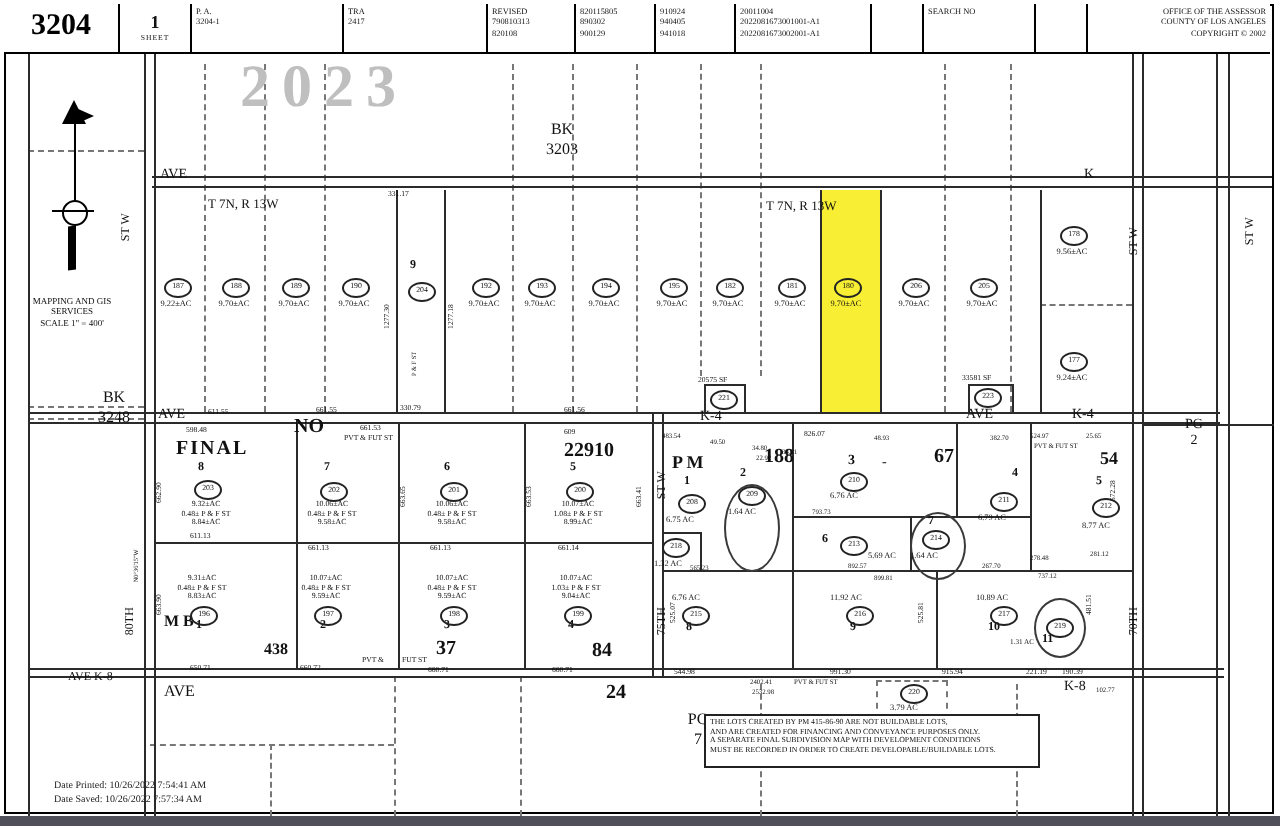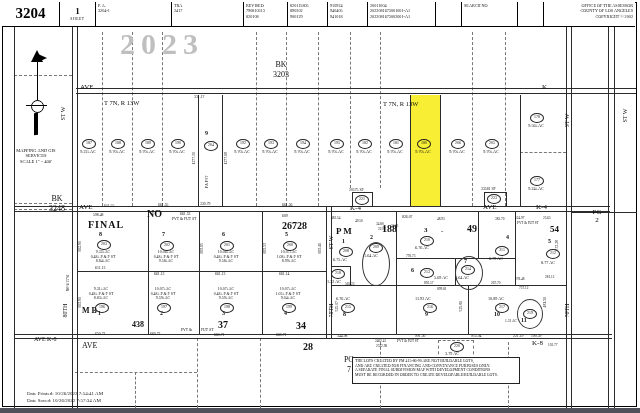--- a/index.html
+++ b/index.html
@@ -176,36 +176,36 @@
       <span class="lbl" style="left: 383px; top: 100px; font-size: 6.5px;">T 7N, R 13W</span>
       <span class="lbl" style="left: 8px; top: 148px; font-size: 4.5px; width: 56px; text-align: center;">MAPPING AND GIS
 SERVICES
 SCALE 1" = 400'</span>
       <span class="lbl" style="left: 79px; top: 203px; font-size: 7px;">AVE</span>
       <span class="lbl" style="left: 350px; top: 204px; font-size: 7px;">K-4</span>
       <span class="lbl" style="left: 483px; top: 203px; font-size: 7px;">AVE</span>
       <span class="lbl" style="left: 536px; top: 203px; font-size: 7px;">K-4</span>
       <span class="lbl" style="left: 88px; top: 219px; font-size: 10px; font-weight: bold; letter-spacing: 1px;">FINAL</span>
       <span class="lbl" style="left: 147px; top: 208px; font-size: 10px; font-weight: bold;">NO</span>
-      <span class="lbl" style="left: 282px; top: 220px; font-size: 10px; font-weight: bold;">26728</span>
+      <span class="lbl" style="left: 282px; top: 220px; font-size: 10px; font-weight: bold;">22910</span>
       <span class="lbl" style="left: 336px; top: 226px; font-size: 9px; font-weight: bold;">P M</span>
       <span class="lbl" style="left: 382px; top: 223px; font-size: 10px; font-weight: bold;">188</span>
       <span class="lbl" style="left: 424px; top: 226px; font-size: 7px; font-weight: bold;">3</span>
       <span class="lbl" style="left: 441px; top: 227px; font-size: 7px;">-</span>
-      <span class="lbl" style="left: 467px; top: 223px; font-size: 10px; font-weight: bold;">49</span>
+      <span class="lbl" style="left: 467px; top: 223px; font-size: 10px; font-weight: bold;">67</span>
       <span class="lbl" style="left: 550px; top: 224px; font-size: 9px; font-weight: bold;">54</span>
       <span class="lbl" style="left: 589px; top: 208px; font-size: 7px; width: 16px; text-align: center;">PG
 2</span>
       <span class="lbl" style="left: 82px; top: 306px; font-size: 8px; font-weight: bold;">M B</span>
       <span class="lbl" style="left: 132px; top: 320px; font-size: 8px; font-weight: bold;">438</span>
       <span class="lbl" style="left: 218px; top: 319px; font-size: 10px; font-weight: bold;">37</span>
-      <span class="lbl" style="left: 296px; top: 320px; font-size: 10px; font-weight: bold;">34</span>
+      <span class="lbl" style="left: 296px; top: 320px; font-size: 10px; font-weight: bold;">84</span>
       <span class="lbl" style="left: 34px; top: 336px; font-size: 6px;">AVE K-8</span>
       <span class="lbl" style="left: 82px; top: 341px; font-size: 8px;">AVE</span>
-      <span class="lbl" style="left: 303px; top: 341px; font-size: 10px; font-weight: bold;">28</span>
+      <span class="lbl" style="left: 303px; top: 341px; font-size: 10px; font-weight: bold;">24</span>
       <span class="lbl" style="left: 532px; top: 339px; font-size: 7px;">K-8</span>
       <span class="lbl" style="left: 341px; top: 355px; font-size: 8px; width: 16px; text-align: center;">PG
 7</span>
       <span class="lbl" style="left: 205px; top: 130px; font-size: 6px; font-weight: bold;">9</span>
       <span class="lbl rot" style="left: 49px; top: 110px; font-size: 6px; width: 30px; text-align: center;">ST W</span>
       <span class="lbl rot" style="left: 51px; top: 307px; font-size: 6px; width: 30px; text-align: center;">80TH</span>
       <span class="lbl rot" style="left: 317px; top: 239px; font-size: 6px; width: 30px; text-align: center;">ST W</span>
       <span class="lbl rot" style="left: 317px; top: 307px; font-size: 6px; width: 30px; text-align: center;">75TH</span>
       <span class="lbl rot" style="left: 553px; top: 117px; font-size: 6px; width: 30px; text-align: center;">ST W</span>
       <span class="lbl rot" style="left: 553px; top: 307px; font-size: 6px; width: 30px; text-align: center;">70TH</span>

